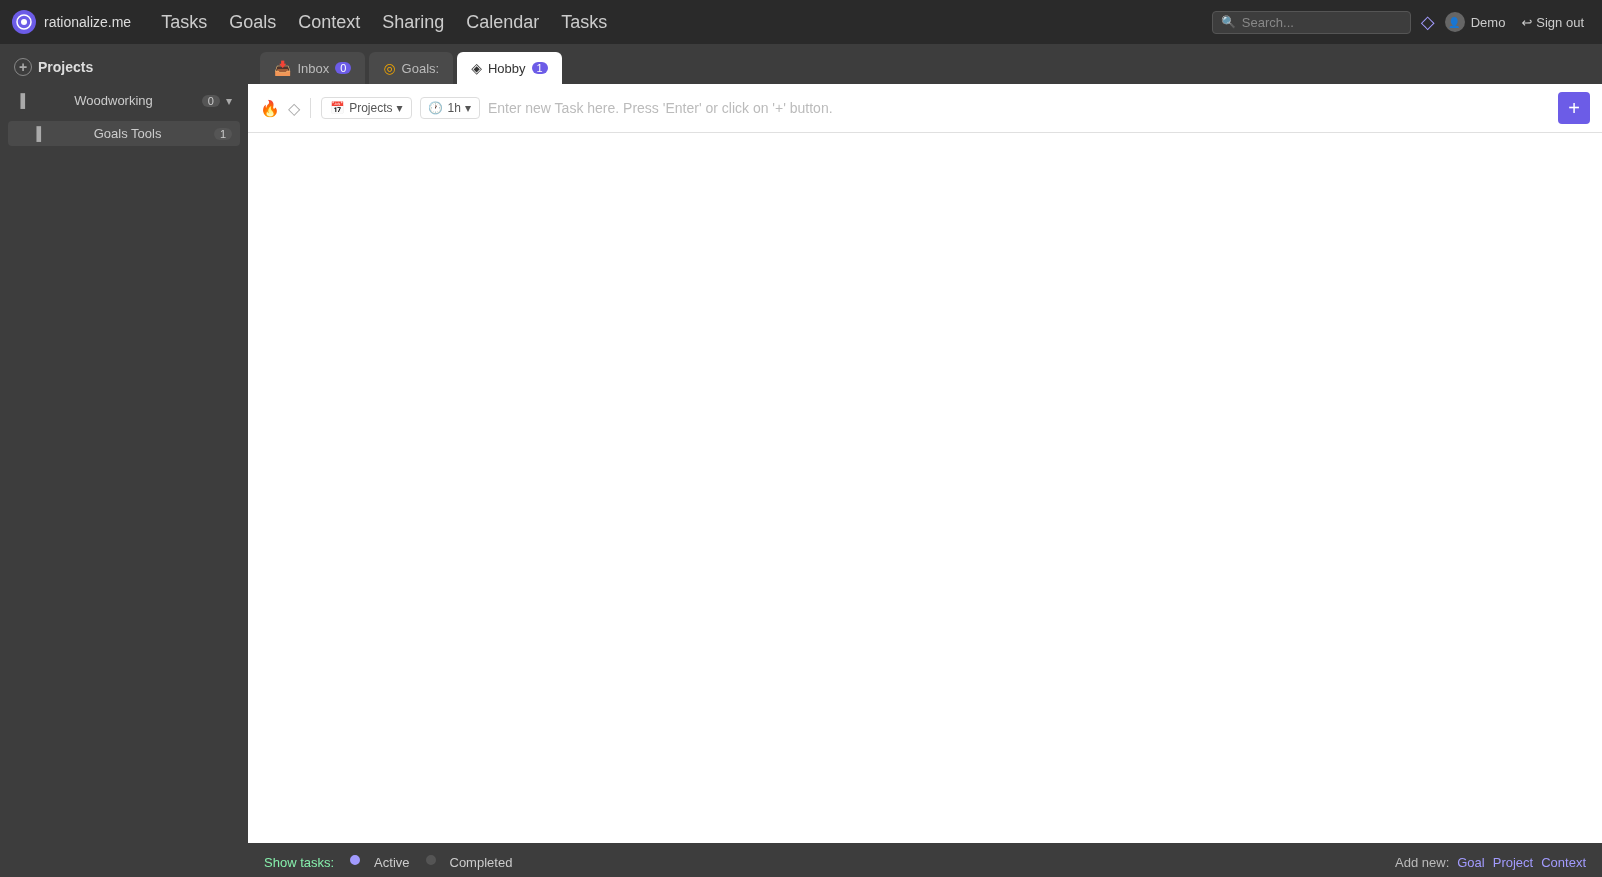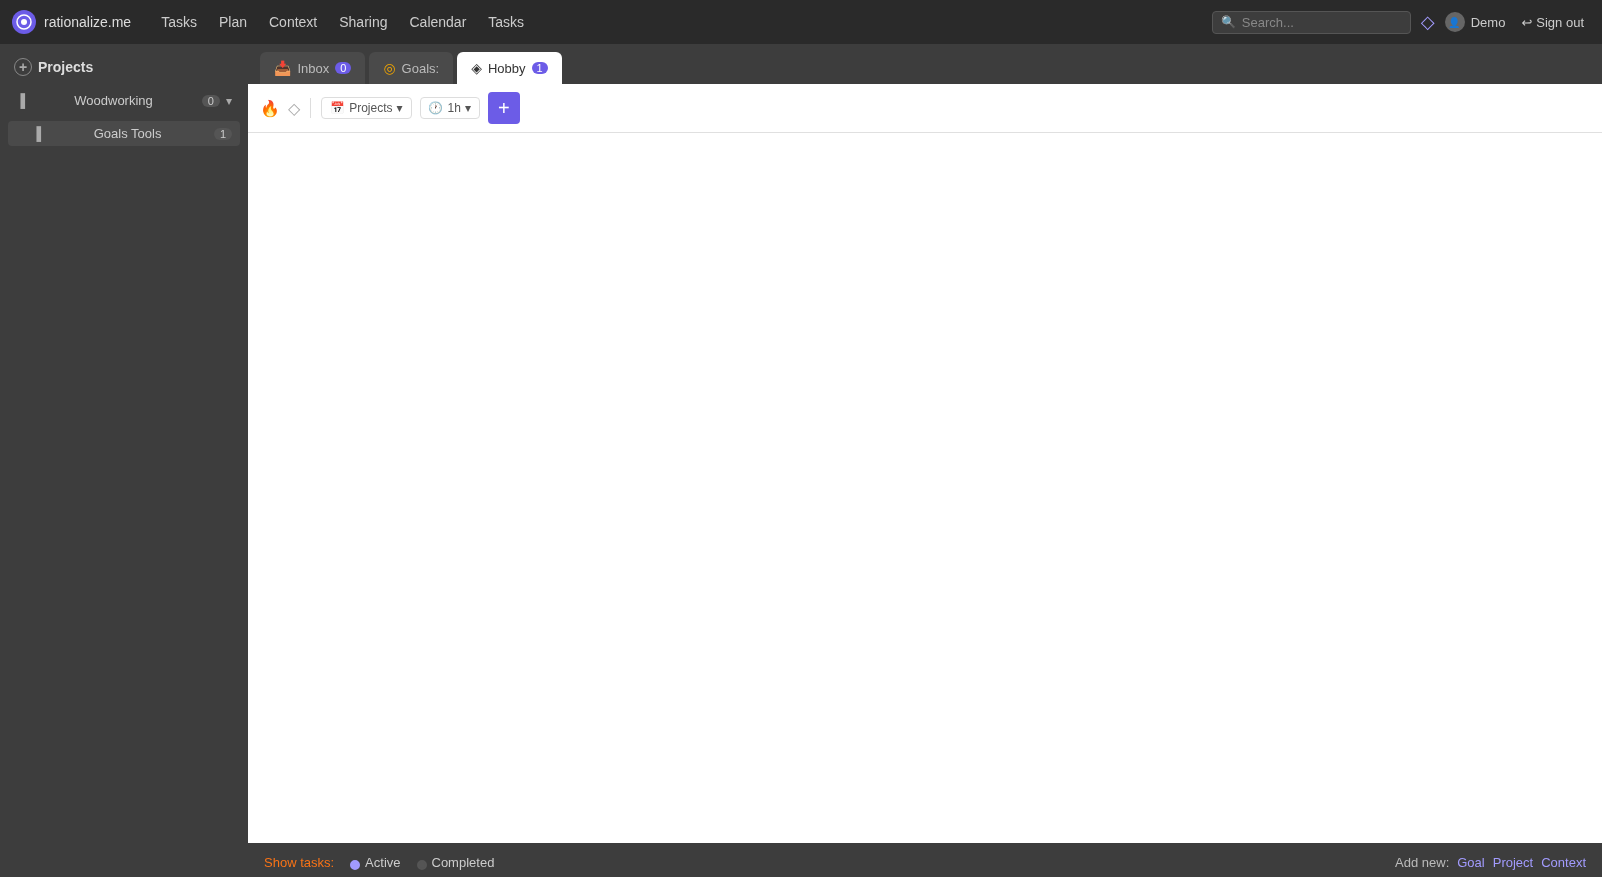--- a/index.html
+++ b/index.html
@@ -35,21 +35,21 @@
     .nav-links {
       display: flex;
       gap: 2px;
       flex: 1;
     }
     .nav-link {
       padding: 4px 10px;
       color: #ccc;
       cursor: pointer;
       border-radius: 4px;
-      font-size: 14px;
+      font-size: 18px;
     }
 
     .nav-right {
       display: flex;
       align-items: center;
       gap: 10px;
       margin-left: auto;
     }
     .search-container {
       display: flex;
@@ -308,27 +308,27 @@
     
     .bottom-bar {
       height: 38px;
       background: #3d3d3d;
       display: flex;
       align-items: center;
       padding: 0 16px;
       gap: 16px;
     }
     .show-tasks-label {
-      color: #f97316;
+      color: #86efac;
       font-size: 13px;
     }
     .filter-option {
       display: flex;
-      align-items: flex-end;
-      gap: 5px;
+      align-items: flex-start;
+      gap: 14px;
       font-size: 13px;
       color: #ccc;
       cursor: pointer;
     }
     .radio-dot {
       width: 10px; height: 10px;
       border-radius: 50%;
       border: 2px solid #888;
       display: flex; align-items: center; justify-content: center;
     }
@@ -362,21 +362,21 @@
     <div class="logo-icon">
       <svg width="16" height="16" viewBox="0 0 16 16" fill="none">
         <circle cx="8" cy="8" r="7" stroke="#fff" stroke-width="1.5" fill="none"></circle>
         <circle cx="8" cy="8" r="3" fill="#fff"></circle>
       </svg>
     </div>
     <span class="logo-text">rationalize.me</span>
   </div>
   <div class="nav-links">
     <span class="nav-link">Tasks</span>
-    <span class="nav-link">Plan</span>
+    <span class="nav-link">Goals</span>
     <span class="nav-link">Context</span>
     <span class="nav-link">Sharing</span>
     <span class="nav-link">Calendar</span>
     <span class="nav-link">Tasks</span>
   </div>
   <div class="nav-right">
     <div class="search-container">
       <span class="search-icon">🔍</span>
       <input class="search-input" type="text" placeholder="Search..." style="">
     </div>
@@ -442,20 +442,21 @@
         <div class="someday-btn">
           <span>📅</span>
           <span>Projects</span>
           <span>▾</span>
         </div>
         <div class="time-btn">
           <span>🕐</span>
           <span>1h</span>
           <span>▾</span>
         </div>
+        <input class="task-text-input" type="text" placeholder="Enter new Task here. Press 'Enter' or click on '+' button." style="">
         <button class="add-task-btn">+</button>
       </div>
 
       <div class="task-content"></div>
 
     </div>
 
     <div class="bottom-bar">
       <span class="show-tasks-label">Show tasks:</span>
       <div class="filter-option">

